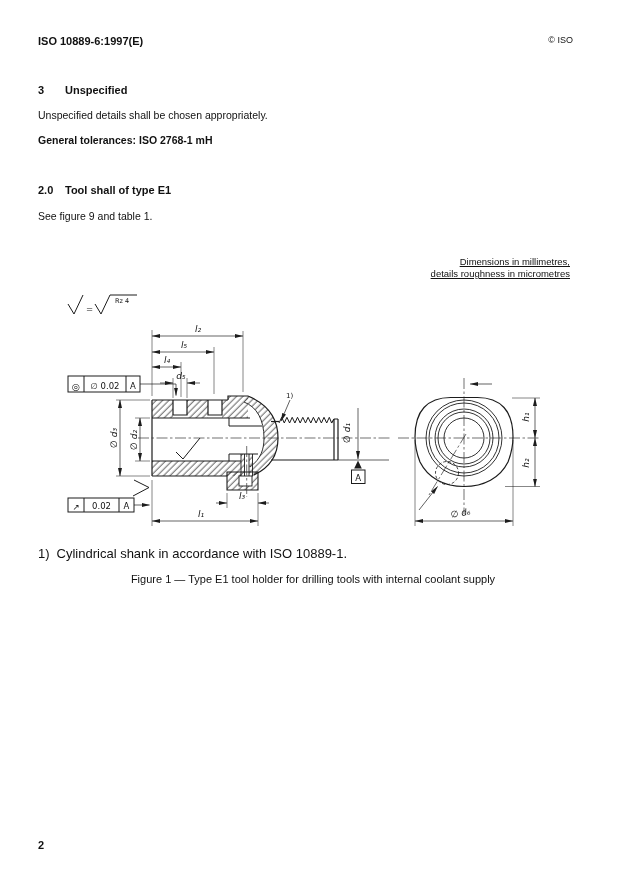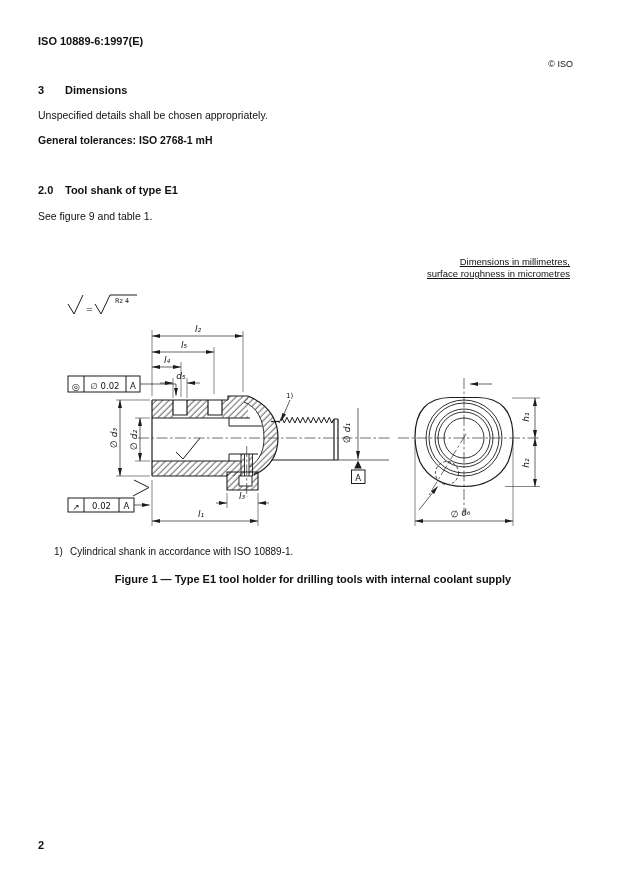--- a/index.html
+++ b/index.html
@@ -1,62 +1,62 @@
 <!DOCTYPE html>
 <html><head>
 <meta charset="utf-8">
 <style>
   html,body{margin:0;padding:0;background:#fff;}
   .page{position:relative;width:619px;height:877px;background:#ffffff;overflow:hidden;
         font-family:"Liberation Sans",sans-serif;color:#111;}
   .abs{position:absolute;}
   .hdr-left{left:38px;top:35px;font-size:11px;font-weight:bold;}
-  .hdr-right{right:46px;top:35px;font-size:9px;margin-top:24px;}
+  .hdr-right{right:46px;top:35px;font-size:9px;}
   .heading{left:38px;font-size:11px;font-weight:bold;}
   .heading .num{display:inline-block;width:27px;}
   .s3{top:84px;}
   .s31{top:184px;}
   .para{left:38px;font-size:10.5px;margin:0;}
   .p1{top:109px;}
   .p2{top:134px;font-weight:bold;}
   .p3{top:210px;}
   .units{right:49px;top:256px;font-size:9.5px;line-height:12px;text-align:right;text-decoration:underline;}
-  .footnote{left:54px;top:546px;font-size:10px;}
+  .footnote{left:38px;top:546px;font-size:13px;}
   .footnote .marker{margin-right:7px;}
-  .caption{left:0;right:0;top:573px;text-align:center;font-size:11px;font-weight:bold;padding-left:7px;}
+  .caption{left:0;right:0;top:573px;text-align:center;font-size:11px;font-weight:normal;padding-left:7px;}
   .pageno{left:38px;top:839px;font-size:11px;font-weight:bold;}
   svg.drawing{position:absolute;left:0;top:0;pointer-events:none;}
   .dim{font-family:"DejaVu Sans",sans-serif;font-style:italic;font-size:9px;fill:#111;}
   .ft-sym{font-family:"DejaVu Sans",sans-serif;font-size:8.5px;fill:#111;}
   .ft-sym-big{font-family:"DejaVu Sans",sans-serif;font-size:9.5px;fill:#111;}
   .rz{font-family:"DejaVu Sans",sans-serif;font-size:6.5px;fill:#111;}
   .fnref{font-family:"DejaVu Sans",sans-serif;font-size:7px;fill:#111;}
 </style>
 </head>
 <body>
 
 <div class="page">
 
   <div class="abs hdr-left">ISO 10889-6:1997(E)</div>
   <div class="abs hdr-right">© ISO</div>
 
   <div class="abs heading s3">
-    <span class="num">3</span><span>Dimensions</span>
+    <span class="num">3</span><span>Unspecified</span>
   </div>
   <p class="abs para p1">Unspecified details shall be chosen appropriately.</p>
   <p class="abs para p2">General tolerances: ISO 2768-1 mH</p>
 
   <div class="abs heading s31">
-    <span class="num">2.0</span><span>Tool shank of type E1</span>
+    <span class="num">2.0</span><span>Tool shall of type E1</span>
   </div>
   <p class="abs para p3">See figure 9 and table 1.</p>
 
   <div class="abs units">
     <div>Dimensions in millimetres,</div>
-    <div>surface roughness in micrometres</div>
+    <div>details roughness in micrometres</div>
   </div>
 
   <svg class="drawing" width="619" height="877" viewBox="0 0 619 877">
     <defs>
       <pattern id="hatch" patternUnits="userSpaceOnUse" width="4.5" height="4.5" patternTransform="rotate(45)">
         <line x1="2" y1="0" x2="2" y2="4.5" stroke="#3a3a3a" stroke-width="0.8"></line>
       </pattern>
       <marker id="ar" viewBox="0 0 10 6" refX="9.5" refY="3" markerWidth="12" markerHeight="7.2" orient="auto-start-reverse">
         <path d="M0,0.6 L10,3 L0,5.4 Z" fill="#1c1c1c"></path>
       </marker>

